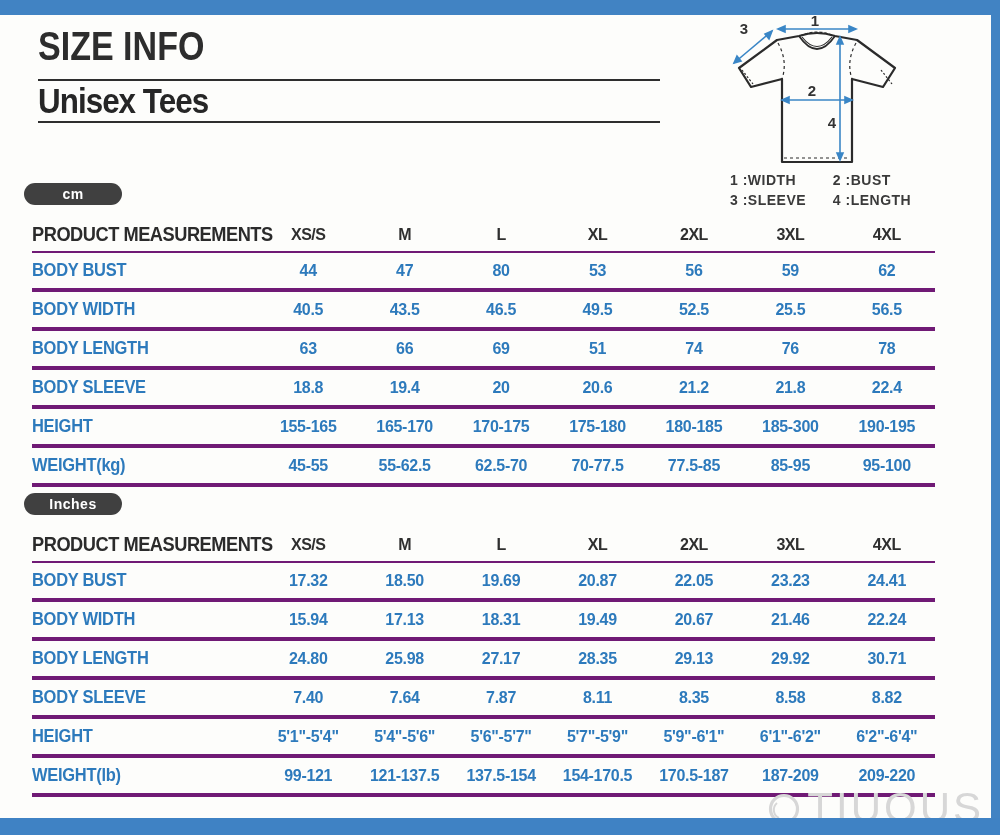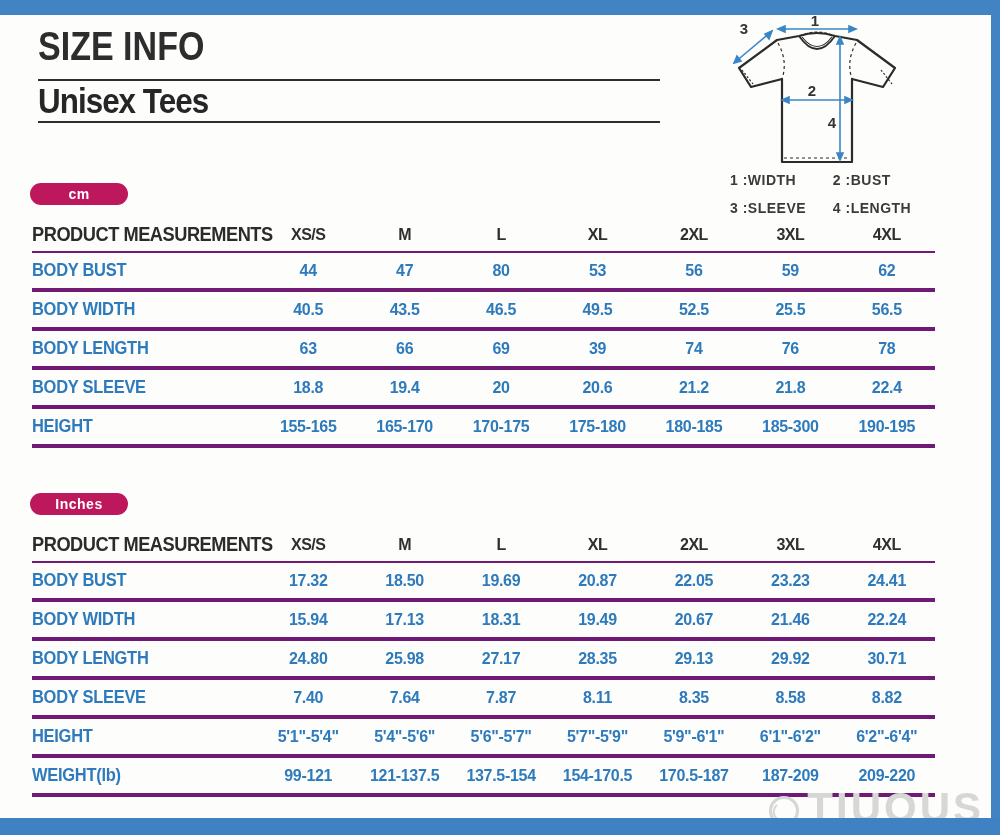--- a/index.html
+++ b/index.html
@@ -27,28 +27,28 @@
     position:absolute;left:38px;top:82px;margin:0;
     font-size:33px;font-weight:900;color:#262626;letter-spacing:-1px;
     transform:scale(0.95,1.05);transform-origin:left top;
   }
 
   
   .diagram{position:absolute;left:722px;top:16px;width:190px;}
   .diagram svg{display:block;}
   .diagram-legend{
     margin-top:4px;padding-left:8px;
-    display:grid;grid-template-columns:auto auto;gap:12px 26px;
+    display:grid;grid-template-columns:auto auto;gap:4px 26px;
     font-size:14px;font-weight:700;color:#3a3a3a;letter-spacing:0.5px;white-space:nowrap;
   }
 
   
   .unit-badge{
-    position:absolute;left:30px;width:98px;height:22px;border-radius:11px;
-    background:#be185d;color:#fff;font-size:14px;font-weight:800;
+    position:absolute;left:24px;width:98px;height:22px;border-radius:11px;
+    background:#404040;color:#fff;font-size:14px;font-weight:800;
     display:flex;align-items:center;justify-content:center;letter-spacing:0.5px;
   }
   .badge-cm{top:183px;}
   .badge-in{top:493px;}
 
   
   .size-table{position:absolute;left:32px;width:903px;}
   .table-cm{top:218px;}
   .table-in{top:528px;}
   .trow{
@@ -65,22 +65,22 @@
   .size-col-header{font-size:16px;font-weight:900;color:#2f2f2f;letter-spacing:-0.5px;}
   .row-label{
     font-size:17px;font-weight:900;color:#2d7abc;letter-spacing:-0.3px;
     transform:scale(0.97,1.03);transform-origin:left center;white-space:nowrap;
   }
   .value-cell{font-size:16px;font-weight:800;color:#2d7abc;letter-spacing:-0.3px;white-space:nowrap;}
 
   
   .watermark{
     position:absolute;right:16px;bottom:6px;z-index:3;
-    display:flex;align-items:flex-end;gap:4px;color:#d7d7d7;
-    font-size:42px;font-weight:700;letter-spacing:3px;line-height:1;
+    display:flex;align-items:center;gap:4px;color:#d7d7d7;
+    font-size:42px;font-weight:400;letter-spacing:3px;line-height:1;
   }
   .watermark .wm-text{transform:scaleY(1.02);}
 </style>
 </head>
 <body>
 
 <div class="bar-top"></div>
 <div class="bar-right"></div>
 <div class="bar-bottom"></div>
 
@@ -172,21 +172,21 @@
       <div class="tcell value-cell">49.5</div>
       <div class="tcell value-cell">52.5</div>
       <div class="tcell value-cell">25.5</div>
       <div class="tcell value-cell">56.5</div>
     </div>
     <div class="trow">
       <div class="tcell label-cell row-label">BODY LENGTH</div>
       <div class="tcell value-cell">63</div>
       <div class="tcell value-cell">66</div>
       <div class="tcell value-cell">69</div>
-      <div class="tcell value-cell">39</div>
+      <div class="tcell value-cell">51</div>
       <div class="tcell value-cell">74</div>
       <div class="tcell value-cell">76</div>
       <div class="tcell value-cell">78</div>
     </div>
     <div class="trow">
       <div class="tcell label-cell row-label">BODY SLEEVE</div>
       <div class="tcell value-cell">18.8</div>
       <div class="tcell value-cell">19.4</div>
       <div class="tcell value-cell">20</div>
       <div class="tcell value-cell">20.6</div>
@@ -196,20 +196,30 @@
     </div>
     <div class="trow">
       <div class="tcell label-cell row-label">HEIGHT</div>
       <div class="tcell value-cell">155-165</div>
       <div class="tcell value-cell">165-170</div>
       <div class="tcell value-cell">170-175</div>
       <div class="tcell value-cell">175-180</div>
       <div class="tcell value-cell">180-185</div>
       <div class="tcell value-cell">185-300</div>
       <div class="tcell value-cell">190-195</div>
+    </div>
+    <div class="trow">
+      <div class="tcell label-cell row-label">WEIGHT(kg)</div>
+      <div class="tcell value-cell">45-55</div>
+      <div class="tcell value-cell">55-62.5</div>
+      <div class="tcell value-cell">62.5-70</div>
+      <div class="tcell value-cell">70-77.5</div>
+      <div class="tcell value-cell">77.5-85</div>
+      <div class="tcell value-cell">85-95</div>
+      <div class="tcell value-cell">95-100</div>
     </div>
   </div>
 <div class="size-table table-in">
     <div class="trow thead">
       <div class="tcell label-cell header-first">PRODUCT MEASUREMENTS</div>
       <div class="tcell size-col-header">XS/S</div>
       <div class="tcell size-col-header">M</div>
       <div class="tcell size-col-header">L</div>
       <div class="tcell size-col-header">XL</div>
       <div class="tcell size-col-header">2XL</div>

